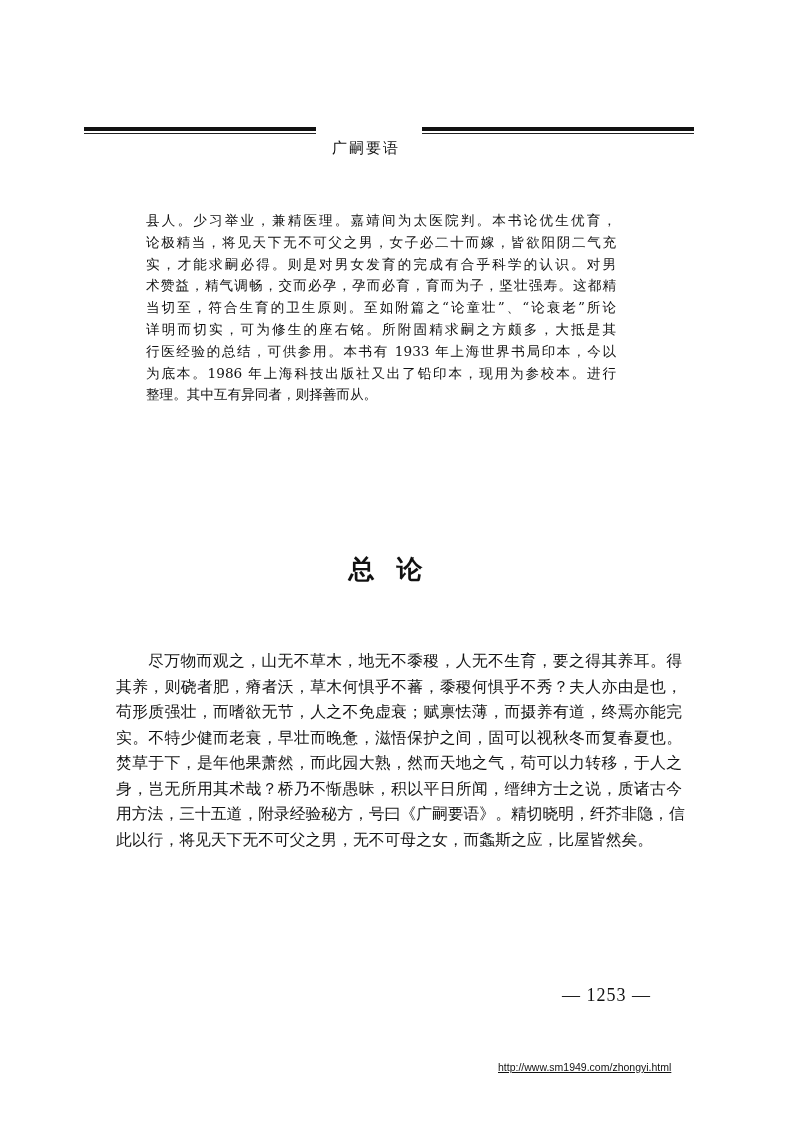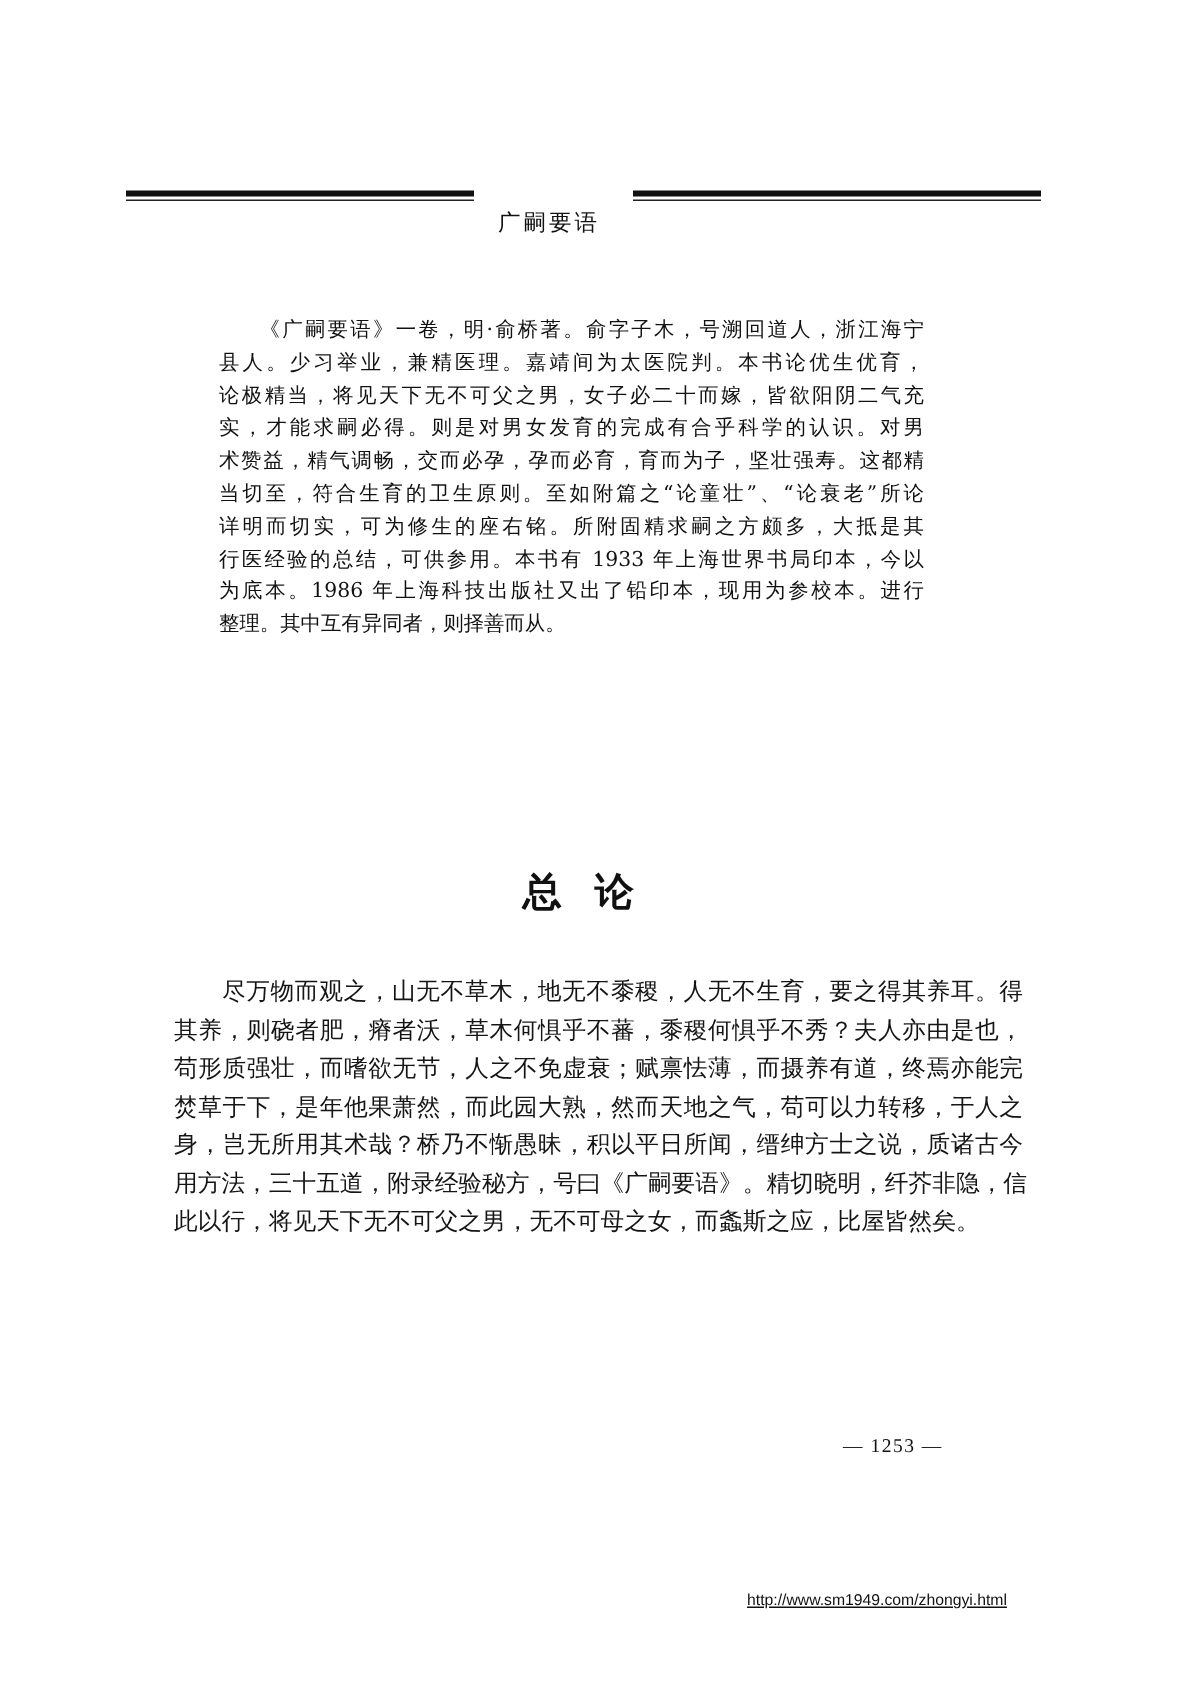--- a/index.html
+++ b/index.html
@@ -70,45 +70,44 @@
     position: absolute;
     top: 552px;
     left: 0;
     width: 793px;
     text-align: center;
     font-family: "DejaVu Sans", "Liberation Sans", sans-serif;
     font-weight: bold;
     font-size: 26px;
     letter-spacing: 22px;
     color: #111;
-    margin-top: 25px;
   }
   .body-text {
     position: absolute;
     top: 648px;
     left: 116px;
     width: 566px;
     font-family: "DejaVu Sans", "Liberation Sans", sans-serif;
     font-size: 15.8px;
     line-height: 25.5px;
     color: #151515;
   }
   .body-line {
     display: block;
     white-space: nowrap;
     text-align: justify;
     text-align-last: justify;
   }
   .body-line.last { text-align-last: left; }
   .page-number {
     position: absolute;
-    top: 956px;
+    top: 985px;
     left: 562px;
     font-family: "Liberation Serif", "DejaVu Serif", serif;
-    font-size: 13px;
+    font-size: 18px;
     color: #111;
     letter-spacing: 1px;
   }
   .footer-url {
     position: absolute;
     top: 1061px;
     left: 498px;
     font-family: "Liberation Sans", "DejaVu Sans", sans-serif;
     font-size: 10.5px;
     color: #111;
@@ -124,38 +123,38 @@
     <div class="thin"></div>
   </div>
   <span class="header-title">广嗣要语</span>
   <div class="rule right">
     <div class="thick"></div>
     <div class="thin"></div>
   </div>
 </div>
 
 <div class="intro">
-  <span class="intro-line" style="padding-left:27px">《广嗣要语》一卷，明·俞桥著。俞字子木，号溯回道人，浙江海宁</span>
   <span class="intro-line">县人。少习举业，兼精医理。嘉靖间为太医院判。本书论优生优育，</span>
   <span class="intro-line">论极精当，将见天下无不可父之男，女子必二十而嫁，皆欲阳阴二气充</span>
   <span class="intro-line">实，才能求嗣必得。则是对男女发育的完成有合乎科学的认识。对男</span>
   <span class="intro-line">术赞益，精气调畅，交而必孕，孕而必育，育而为子，坚壮强寿。这都精</span>
   <span class="intro-line">当切至，符合生育的卫生原则。至如附篇之“论童壮”、“论衰老”所论</span>
   <span class="intro-line">详明而切实，可为修生的座右铭。所附固精求嗣之方颇多，大抵是其</span>
   <span class="intro-line">行医经验的总结，可供参用。本书有 1933 年上海世界书局印本，今以</span>
   <span class="intro-line">为底本。1986 年上海科技出版社又出了铅印本，现用为参校本。进行</span>
   <span class="intro-line last">整理。其中互有异同者，则择善而从。</span>
 </div>
 
 <div class="section-title">总论</div>
 
 <div class="body-text">
   <span class="body-line" style="padding-left:32px">尽万物而观之，山无不草木，地无不黍稷，人无不生育，要之得其养耳。得</span>
   <span class="body-line">其养，则硗者肥，瘠者沃，草木何惧乎不蕃，黍稷何惧乎不秀？夫人亦由是也，</span>
   <span class="body-line">苟形质强壮，而嗜欲无节，人之不免虚衰；赋禀怯薄，而摄养有道，终焉亦能完</span>
+  <span class="body-line">实。不特少健而老衰，早壮而晚惫，滋悟保护之间，固可以视秋冬而复春夏也。</span>
   <span class="body-line">焚草于下，是年他果萧然，而此园大熟，然而天地之气，苟可以力转移，于人之</span>
   <span class="body-line">身，岂无所用其术哉？桥乃不惭愚昧，积以平日所闻，缙绅方士之说，质诸古今</span>
   <span class="body-line">用方法，三十五道，附录经验秘方，号曰《广嗣要语》。精切晓明，纤芥非隐，信</span>
   <span class="body-line last">此以行，将见天下无不可父之男，无不可母之女，而螽斯之应，比屋皆然矣。</span>
 </div>
 
 <div class="page-number">— 1253 —</div>
 
 <div class="footer-url">http://www.sm1949.com/zhongyi.html</div>
 

